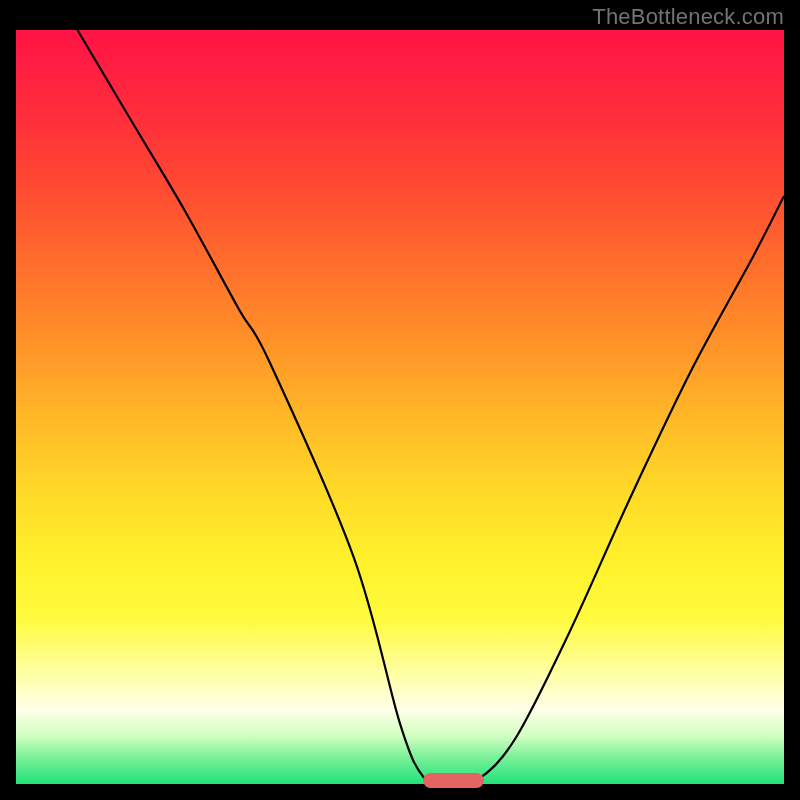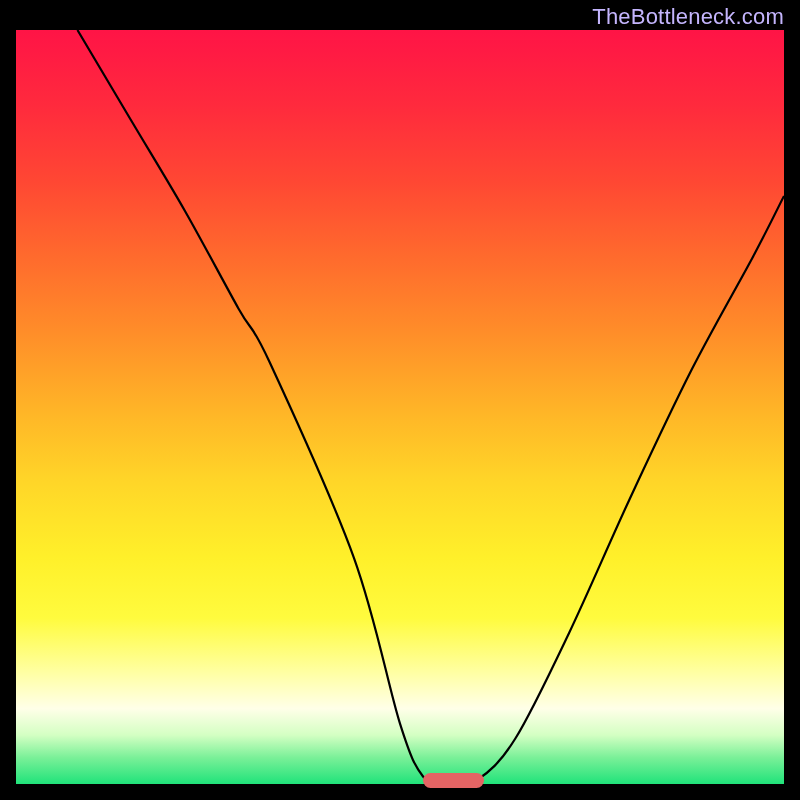--- a/index.html
+++ b/index.html
@@ -25,21 +25,21 @@
     width: 768px;
     height: 754px;
   }
   .watermark {
     position: absolute;
     top: 4px;
     right: 16px;
     font-family: Arial, Helvetica, sans-serif;
     font-size: 22px;
     font-weight: 500;
-    color: #c4b5fd;
+    color: #737373;
     letter-spacing: 0.2px;
   }
   .marker {
     position: absolute;
     height: 15px;
     border-radius: 999px;
   }
 </style>
 </head>
 <body>

